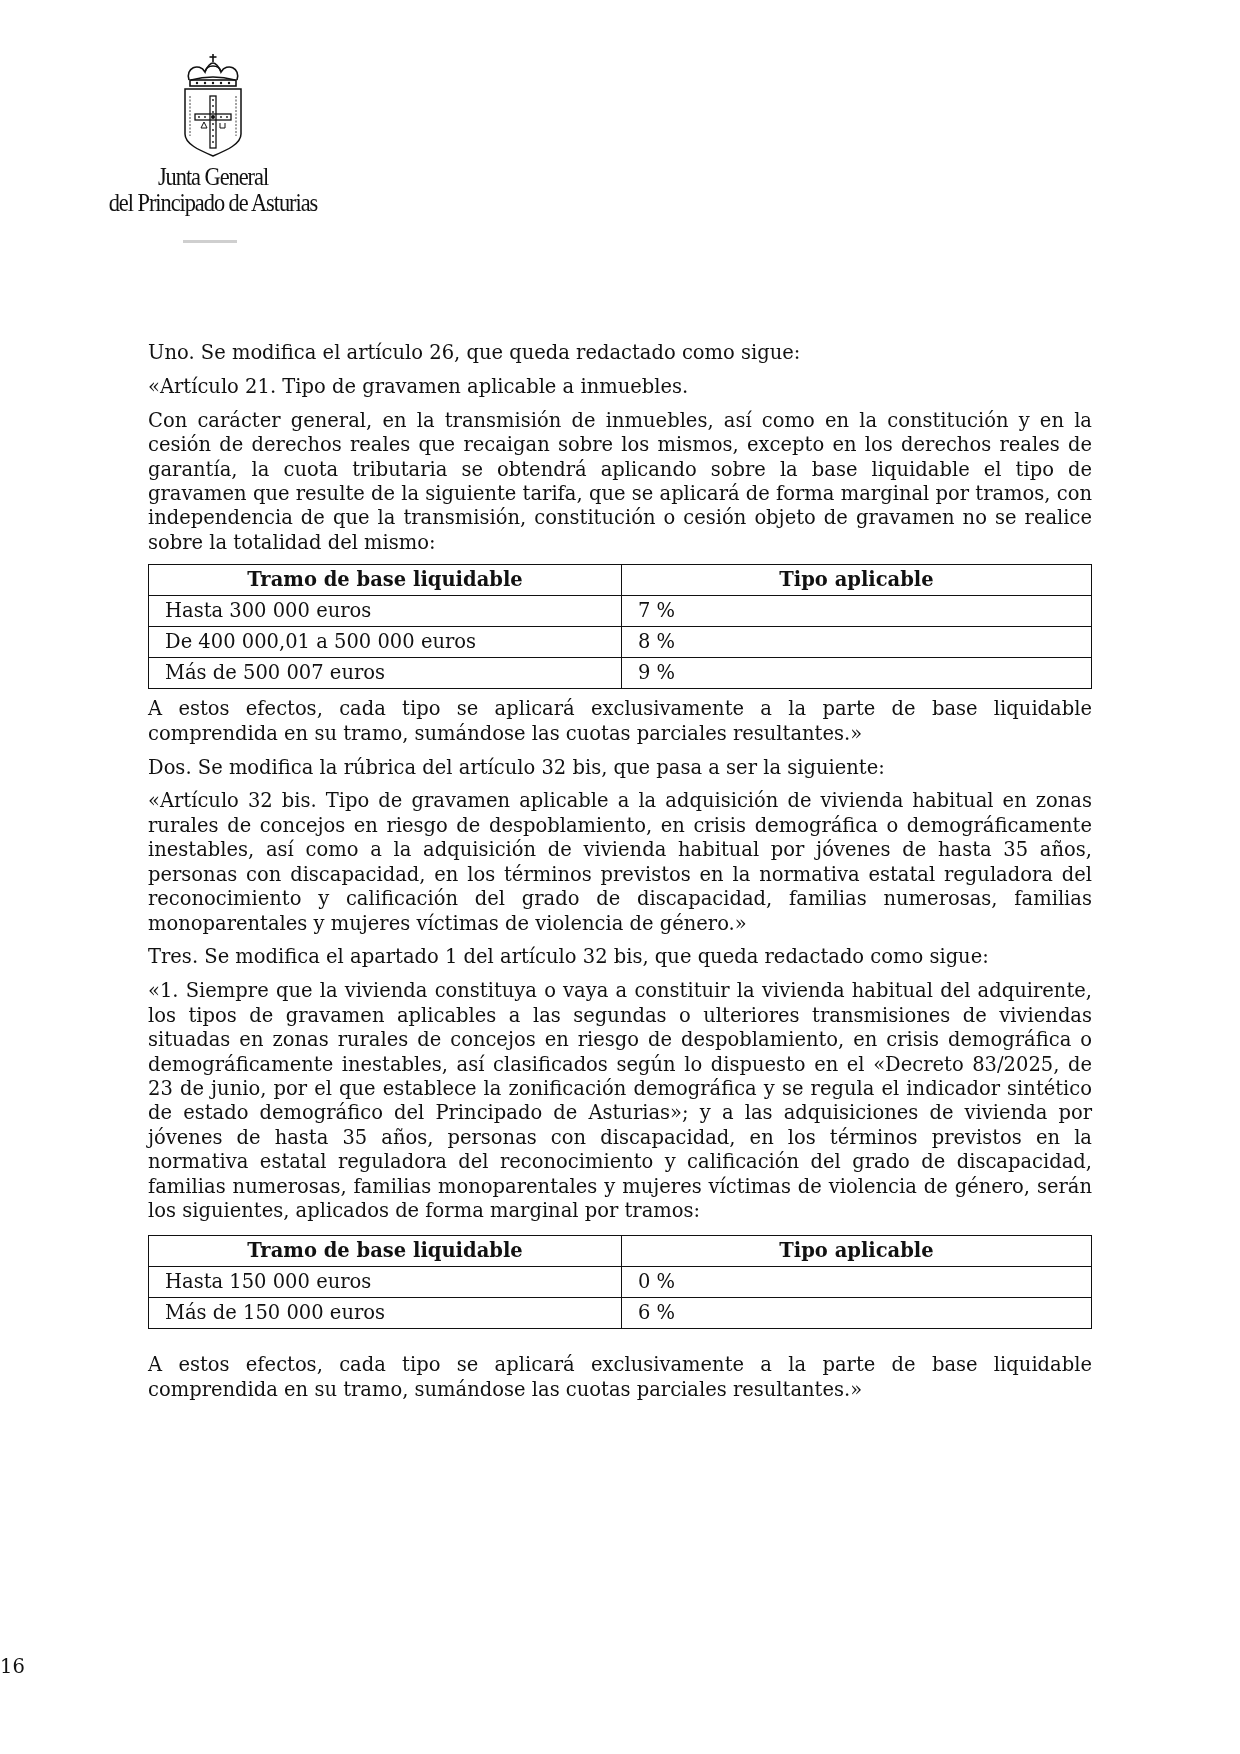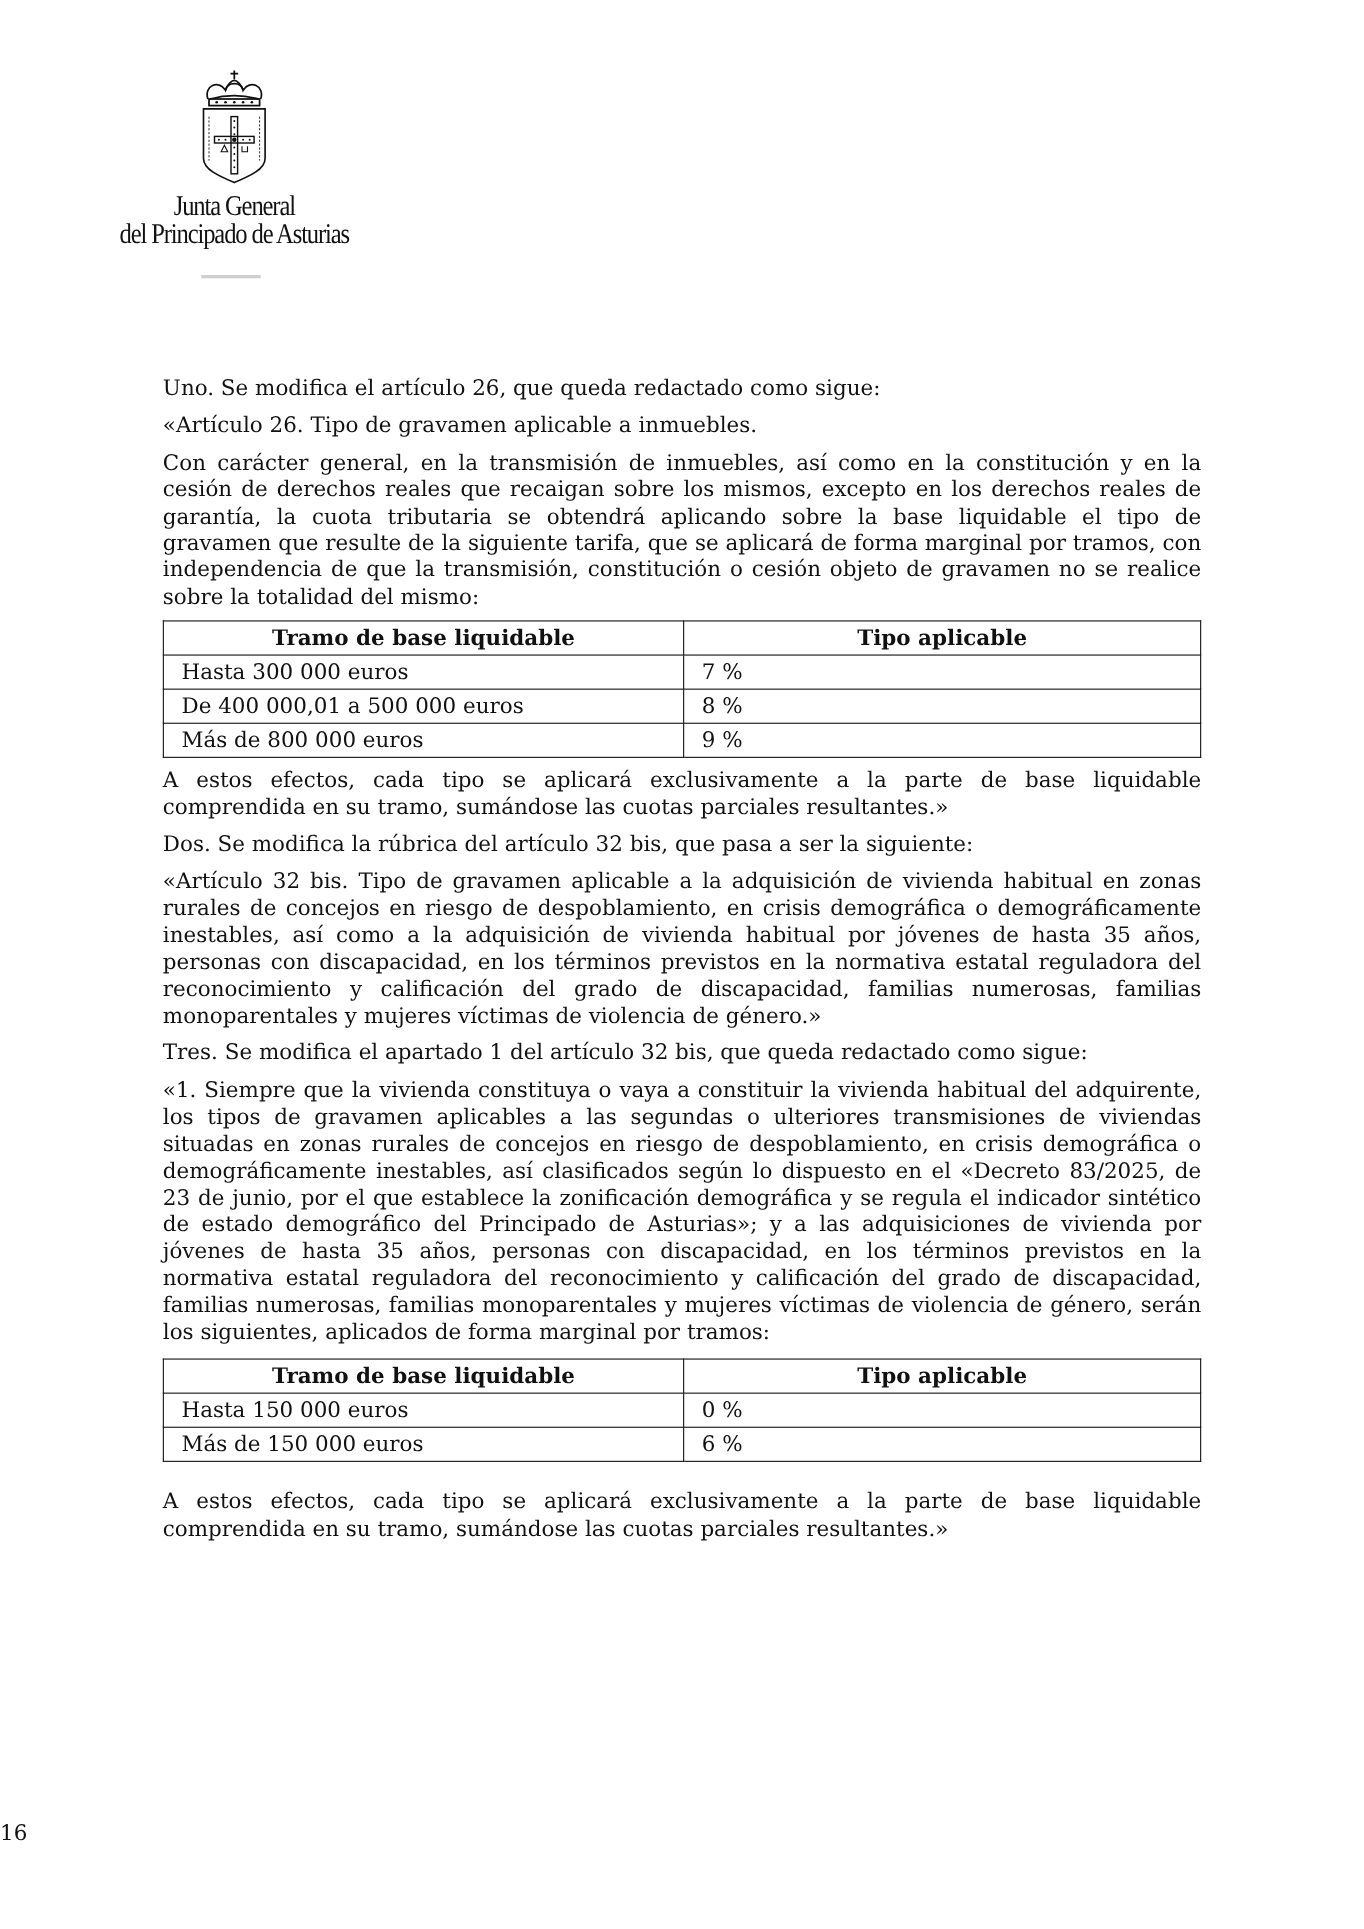--- a/index.html
+++ b/index.html
@@ -1,18 +1,18 @@
 <!DOCTYPE html>
 <html><head>
 <meta charset="utf-8">
 <style>
   html, body { margin: 0; padding: 0; background: #ffffff; }
   body { width: 1240px; height: 1754px; position: relative; overflow: hidden;
          font-family: "DejaVu Serif", "Liberation Serif", serif; color: #111; }
-  .logo { position: absolute; left: 88px; top: 62px; width: 250px; text-align: center; }
+  .logo { position: absolute; left: 88px; top: 52px; width: 250px; text-align: center; }
   .logo svg { display: block; margin: 0 auto; }
   .logo-name { font-family: "Liberation Serif", serif; font-size: 26px; line-height: 26px;
                letter-spacing: -1.2px; color: #111; transform: scaleX(0.86); transform-origin: center; }
   .logo-name.l1 { margin-top: 6px; }
   .logo-bar { width: 54px; height: 3px; background: #cfcfcf; margin: 24px auto 0; margin-left: 95px; }
   .content { position: absolute; left: 148px; top: 341px; width: 944px;
              font-size: 19.5px; line-height: 24.4px; }
   .content p { margin: 0 0 9.5px 0; text-align: justify; }
   .head-bold { font-weight: bold; }
   .head-it { font-style: italic; }
@@ -78,21 +78,21 @@
     </g>
   </svg>
   <div class="logo-name l1">Junta General</div>
   <div class="logo-name">del Principado de Asturias</div>
   <div class="logo-bar"></div>
 </div>
 
 <div class="content">
 
   <p>Uno. Se modifica el artículo 26, que queda redactado como sigue:</p>
-  <p>«Artículo 26. Tipo de gravamen aplicable a inmuebles.</p>
+  <p>«Artículo 21. Tipo de gravamen aplicable a inmuebles.</p>
   <p style="margin-bottom:0">Con carácter general, en la transmisión de inmuebles, así como en la constitución y en la cesión de derechos reales que recaigan sobre los mismos, excepto en los derechos reales de garantía, la cuota tributaria se obtendrá aplicando sobre la base liquidable el tipo de gravamen que resulte de la siguiente tarifa, que se aplicará de forma marginal por tramos, con independencia de que la transmisión, constitución o cesión objeto de gravamen no se realice sobre la totalidad del mismo:</p>
 
   <table class="tarifa">
     <colgroup>
         <col class="c1">
         <col>
       </colgroup>
     <tbody>
         <tr>
       <th>Tramo de base liquidable</th>
@@ -100,21 +100,21 @@
     </tr>
     <tr>
       <td>Hasta 300 000 euros</td>
       <td>7 %</td>
     </tr>
     <tr>
       <td>De 400 000,01 a 500 000 euros</td>
       <td>8 %</td>
     </tr>
     <tr>
-      <td>Más de 800 000 euros</td>
+      <td>Más de 500 007 euros</td>
       <td>9 %</td>
     </tr>
   </tbody>
     </table>
 
   <p>A estos efectos, cada tipo se aplicará exclusivamente a la parte de base liquidable comprendida en su tramo, sumándose las cuotas parciales resultantes.»</p>
 
   <p>Dos. Se modifica la rúbrica del artículo 32 bis, que pasa a ser la siguiente:</p>
   <p>«Artículo 32 bis. Tipo de gravamen aplicable a la adquisición de vivienda habitual en zonas rurales de concejos en riesgo de despoblamiento, en crisis demográfica o demográficamente inestables, así como a la adquisición de vivienda habitual por jóvenes de hasta 35 años, personas con discapacidad, en los términos previstos en la normativa estatal reguladora del reconocimiento y calificación del grado de discapacidad, familias numerosas, familias monoparentales y mujeres víctimas de violencia de género.»</p>
 

